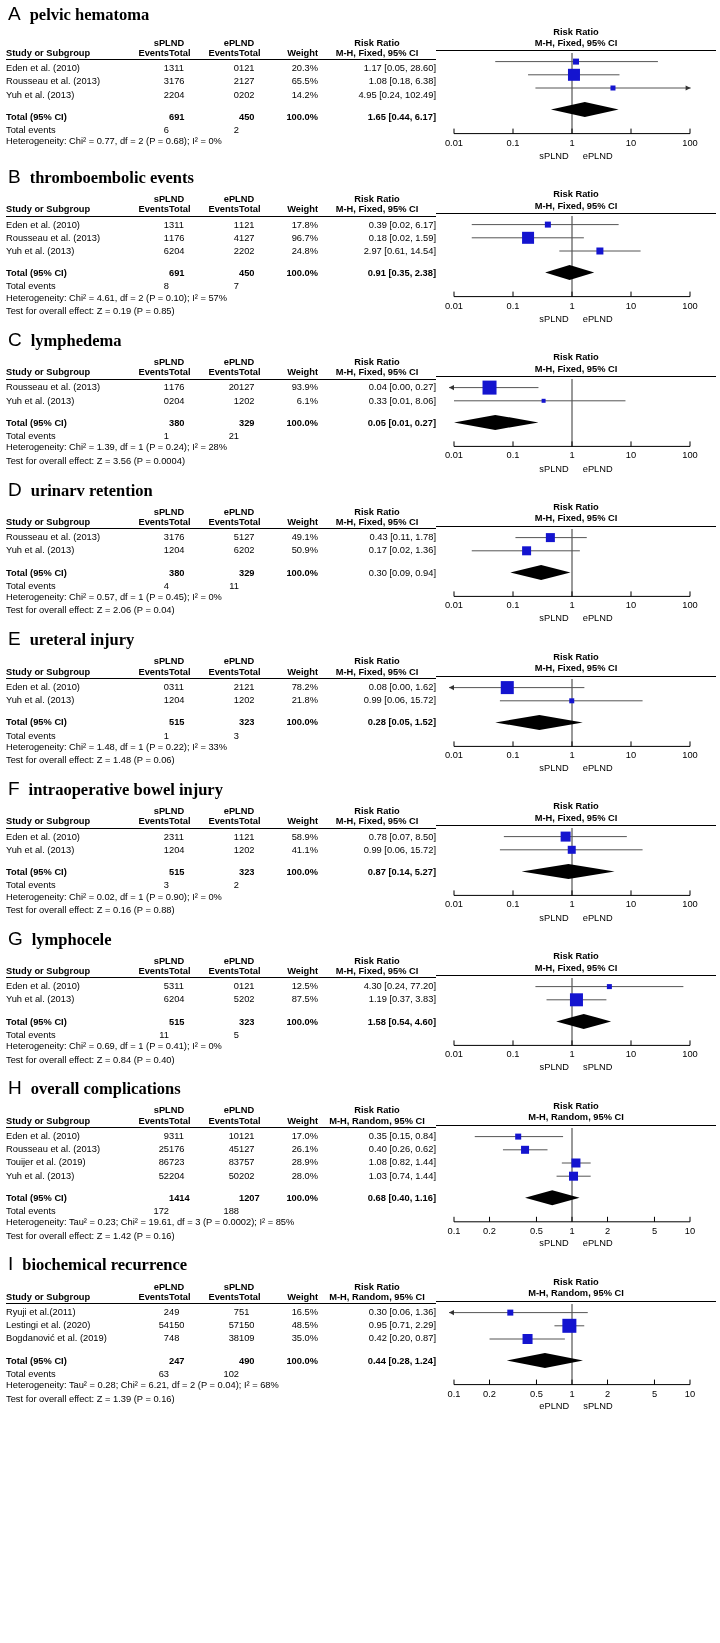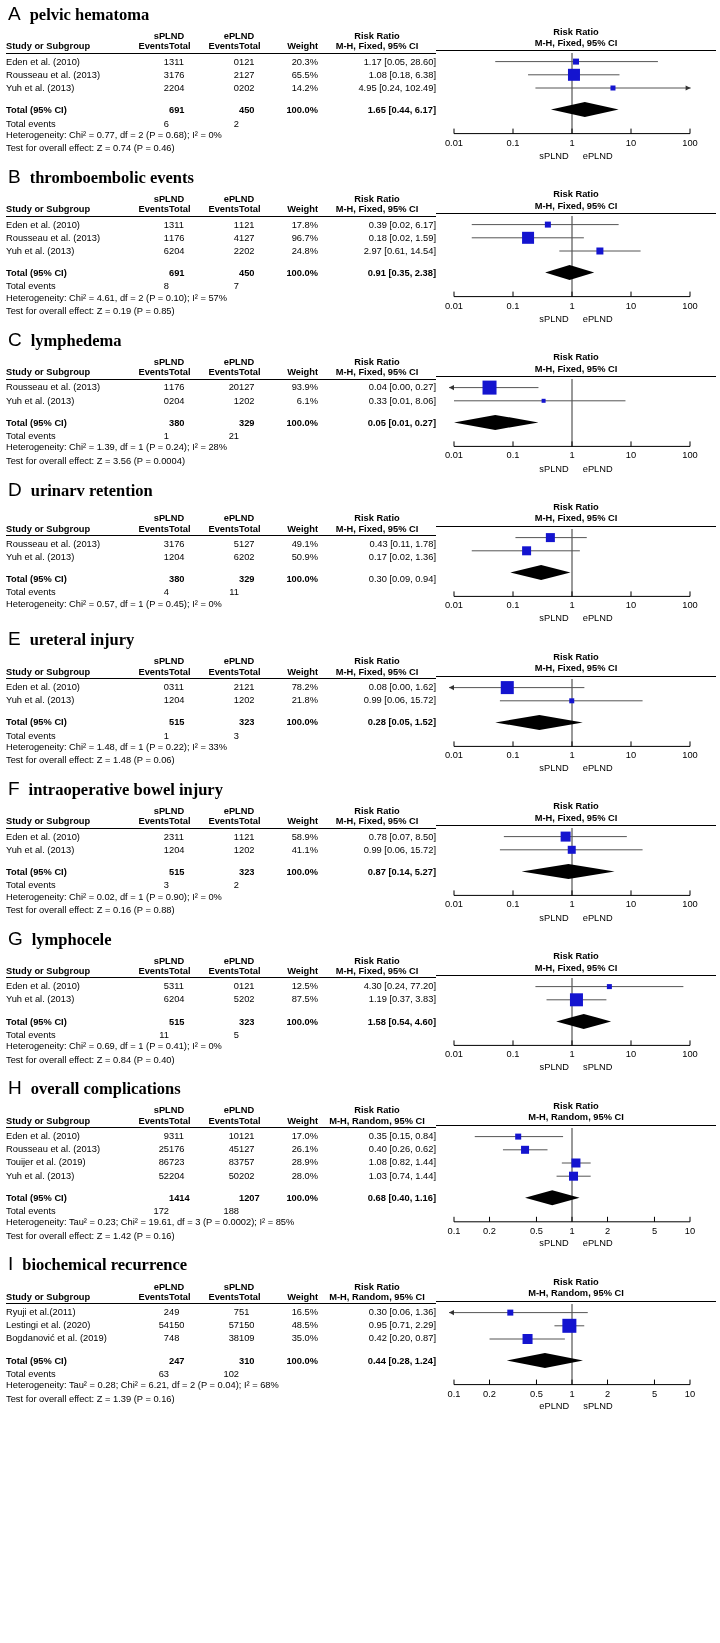--- a/index.html
+++ b/index.html
@@ -118,21 +118,20 @@
                 <td class="c-e1">6</td>
                 <td class="c-t1"></td>
                 <td class="c-e2">2</td>
                 <td class="c-t2"></td>
                 <td class="c-w"></td>
                 <td class="c-rr"></td>
               </tr>
             </tbody>
           </table>
           <div class="note">Heterogeneity: Chi² = 0.77, df = 2 (P = 0.68); I² = 0%</div>
-          <div class="note">Test for overall effect: Z = 0.74 (P = 0.46)</div>
         </div>
         <div class="plot">
           <div class="plot-hdr">Risk Ratio</div>
           <div class="plot-hdr">M-H, Fixed, 95% CI</div>
           <div class="plot-rule"></div>
           <div class="canvas">
             <svg width="268" height="98.6">
               <line x1="136" y1="2" x2="136" y2="82.6" stroke="#333" stroke-width="1"></line>
               <g>
                 <line x1="59.239230255825106" y1="10.6" x2="221.92559595461356" y2="10.6" stroke="#555555" stroke-width="1"></line>
@@ -461,20 +460,21 @@
                 <td class="c-e1">4</td>
                 <td class="c-t1"></td>
                 <td class="c-e2">11</td>
                 <td class="c-t2"></td>
                 <td class="c-w"></td>
                 <td class="c-rr"></td>
               </tr>
             </tbody>
           </table>
           <div class="note">Heterogeneity: Chi² = 0.57, df = 1 (P = 0.45); I² = 0%</div>
+          <div class="note">Test for overall effect: Z = 2.06 (P = 0.04)</div>
         </div>
         <div class="plot">
           <div class="plot-hdr">Risk Ratio</div>
           <div class="plot-hdr">M-H, Fixed, 95% CI</div>
           <div class="plot-rule"></div>
           <div class="canvas">
             <svg width="268" height="85.4">
               <line x1="136" y1="2" x2="136" y2="69.4" stroke="#333" stroke-width="1"></line>
               <g>
                 <line x1="79.44216842433528" y1="10.6" x2="150.77478013622476" y2="10.6" stroke="#555555" stroke-width="1"></line>
@@ -1024,21 +1024,21 @@
                 <td class="c-rr">0.42 [0.20, 0.87]</td>
               </tr>
               <tr class="spacer">
                 <td colspan="7"></td>
               </tr>
               <tr class="total">
                 <td class="c-study" style="font-weight: 700;">Total (95% CI)</td>
                 <td class="c-e1" style="font-weight: 700;"></td>
                 <td class="c-t1" style="font-weight: 700;">247</td>
                 <td class="c-e2" style="font-weight: 700;"></td>
-                <td class="c-t2" style="font-weight: 700;">310</td>
+                <td class="c-t2" style="font-weight: 700;">490</td>
                 <td class="c-w" style="font-weight: 700;">100.0%</td>
                 <td class="c-rr" style="font-weight: 700;">0.44 [0.28, 1.24]</td>
               </tr>
               <tr class="tev">
                 <td class="c-study">Total events</td>
                 <td class="c-e1">63</td>
                 <td class="c-t1"></td>
                 <td class="c-e2">102</td>
                 <td class="c-t2"></td>
                 <td class="c-w"></td>

